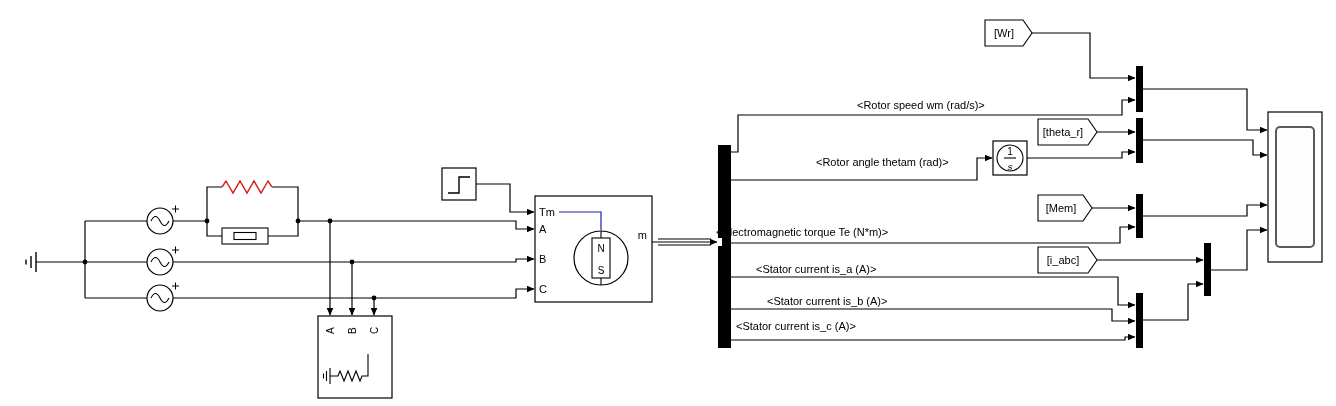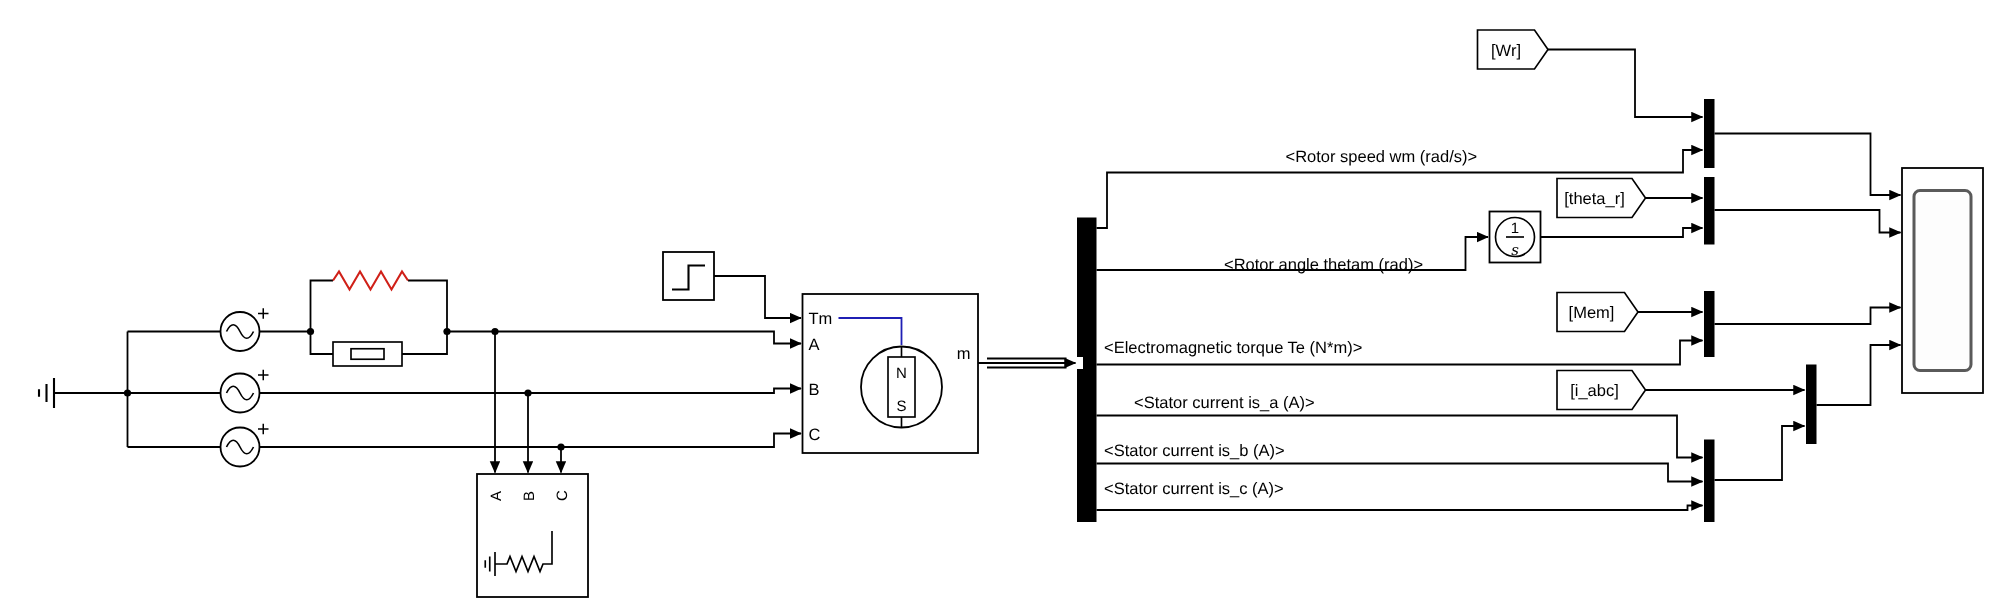--- a/index.html
+++ b/index.html
@@ -177,19 +177,19 @@
   <rect x="1136" y="293" width="7" height="55" fill="#000"></rect>
   <rect x="1204" y="243" width="7" height="53" fill="#000"></rect>
 
   <g>
     <rect x="1268" y="112" width="54" height="150" fill="#fff" stroke="#000" stroke-width="1.2"></rect>
     <rect x="1276" y="127" width="38" height="120" rx="4" fill="#fdfdfd" stroke="#5a5a5a" stroke-width="2"></rect>
   </g>
 </svg>
 
 <div class="siglabel" style="left:857px;top:99px">&lt;Rotor speed wm (rad/s)&gt;</div>
-<div class="siglabel" style="left:816px;top:171px">&lt;Rotor angle thetam (rad)&gt;</div>
-<div class="siglabel" style="left:736px;top:226px">&lt;Electromagnetic torque Te (N*m)&gt;</div>
+<div class="siglabel" style="left:816px;top:156px">&lt;Rotor angle thetam (rad)&gt;</div>
+<div class="siglabel" style="left:716px;top:226px">&lt;Electromagnetic torque Te (N*m)&gt;</div>
 <div class="siglabel" style="left:756px;top:263px">&lt;Stator current is_a (A)&gt;</div>
-<div class="siglabel" style="left:736px;top:295px">&lt;Stator current is_b (A)&gt;</div>
+<div class="siglabel" style="left:767px;top:295px">&lt;Stator current is_b (A)&gt;</div>
 <div class="siglabel" style="left:736px;top:320px">&lt;Stator current is_c (A)&gt;</div>
 
 </div>
 
 </body></html>

